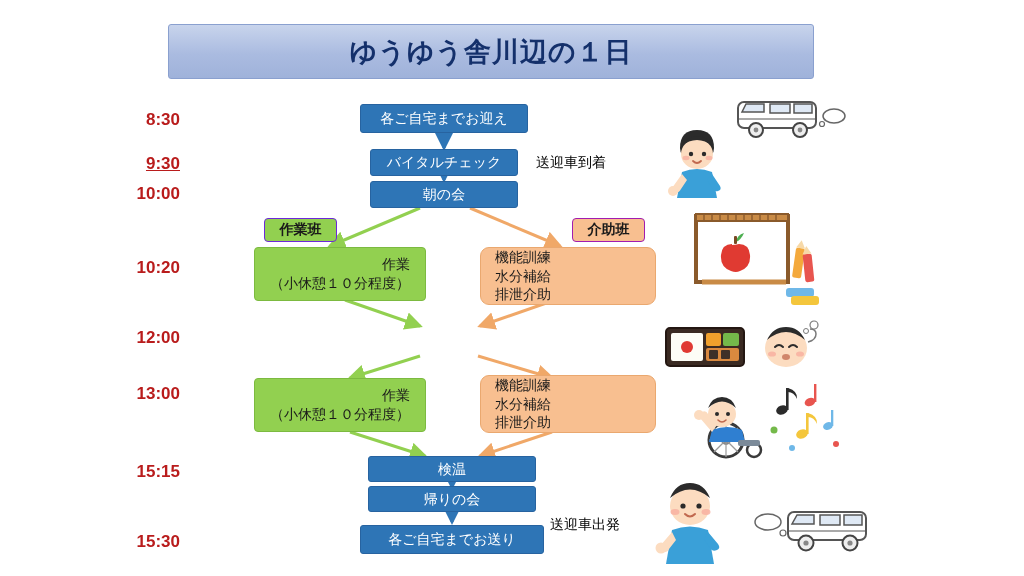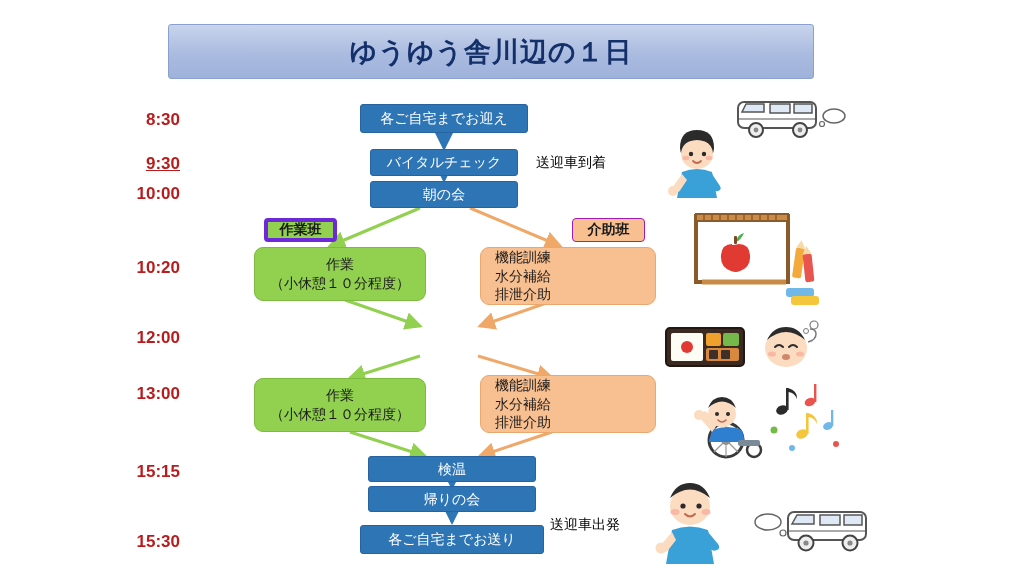--- a/index.html
+++ b/index.html
@@ -54,37 +54,37 @@
     width: 80px;
   }
 
   
   .node {
     position: absolute;
     box-sizing: border-box;
     display: flex;
     align-items: center;
     justify-content: center;
-    text-align: center;
+    text-align: right;
     font-size: 14px;
     line-height: 1.35;
     border-radius: 3px;
     padding: 2px 6px;
     white-space: pre-line;
   }
   .node.blue {
     background: #2e75b6;
     color: #ffffff;
     border: 1px solid #2763a0;
   }
   .node.green {
     background: #92d050;
     color: #1a1a1a;
     border: 1px solid #7cba40;
-    border-radius: 9px;
+    border-radius: 4px;
   }
   .node.orange {
     background: #f8bf90;
     color: #1a1a1a;
     border: 1px solid #eaa86f;
     border-radius: 9px;
   }
   .node.left-align {
     justify-content: flex-start;
     text-align: left;
@@ -97,21 +97,21 @@
     box-sizing: border-box;
     display: flex;
     align-items: center;
     justify-content: center;
     font-size: 14px;
     font-weight: bold;
     border-radius: 4px;
   }
   .tag.green {
     background: #92d050;
-    border: 4px solid #6d28d9;
+    border: 1px solid #6d28d9;
     color: #1a1a1a;
     text-align: center;
   }
   .tag.orange {
     background: #f8bf90;
     border: 1px solid #a21caf;
     color: #1a1a1a;
   }
 
   

